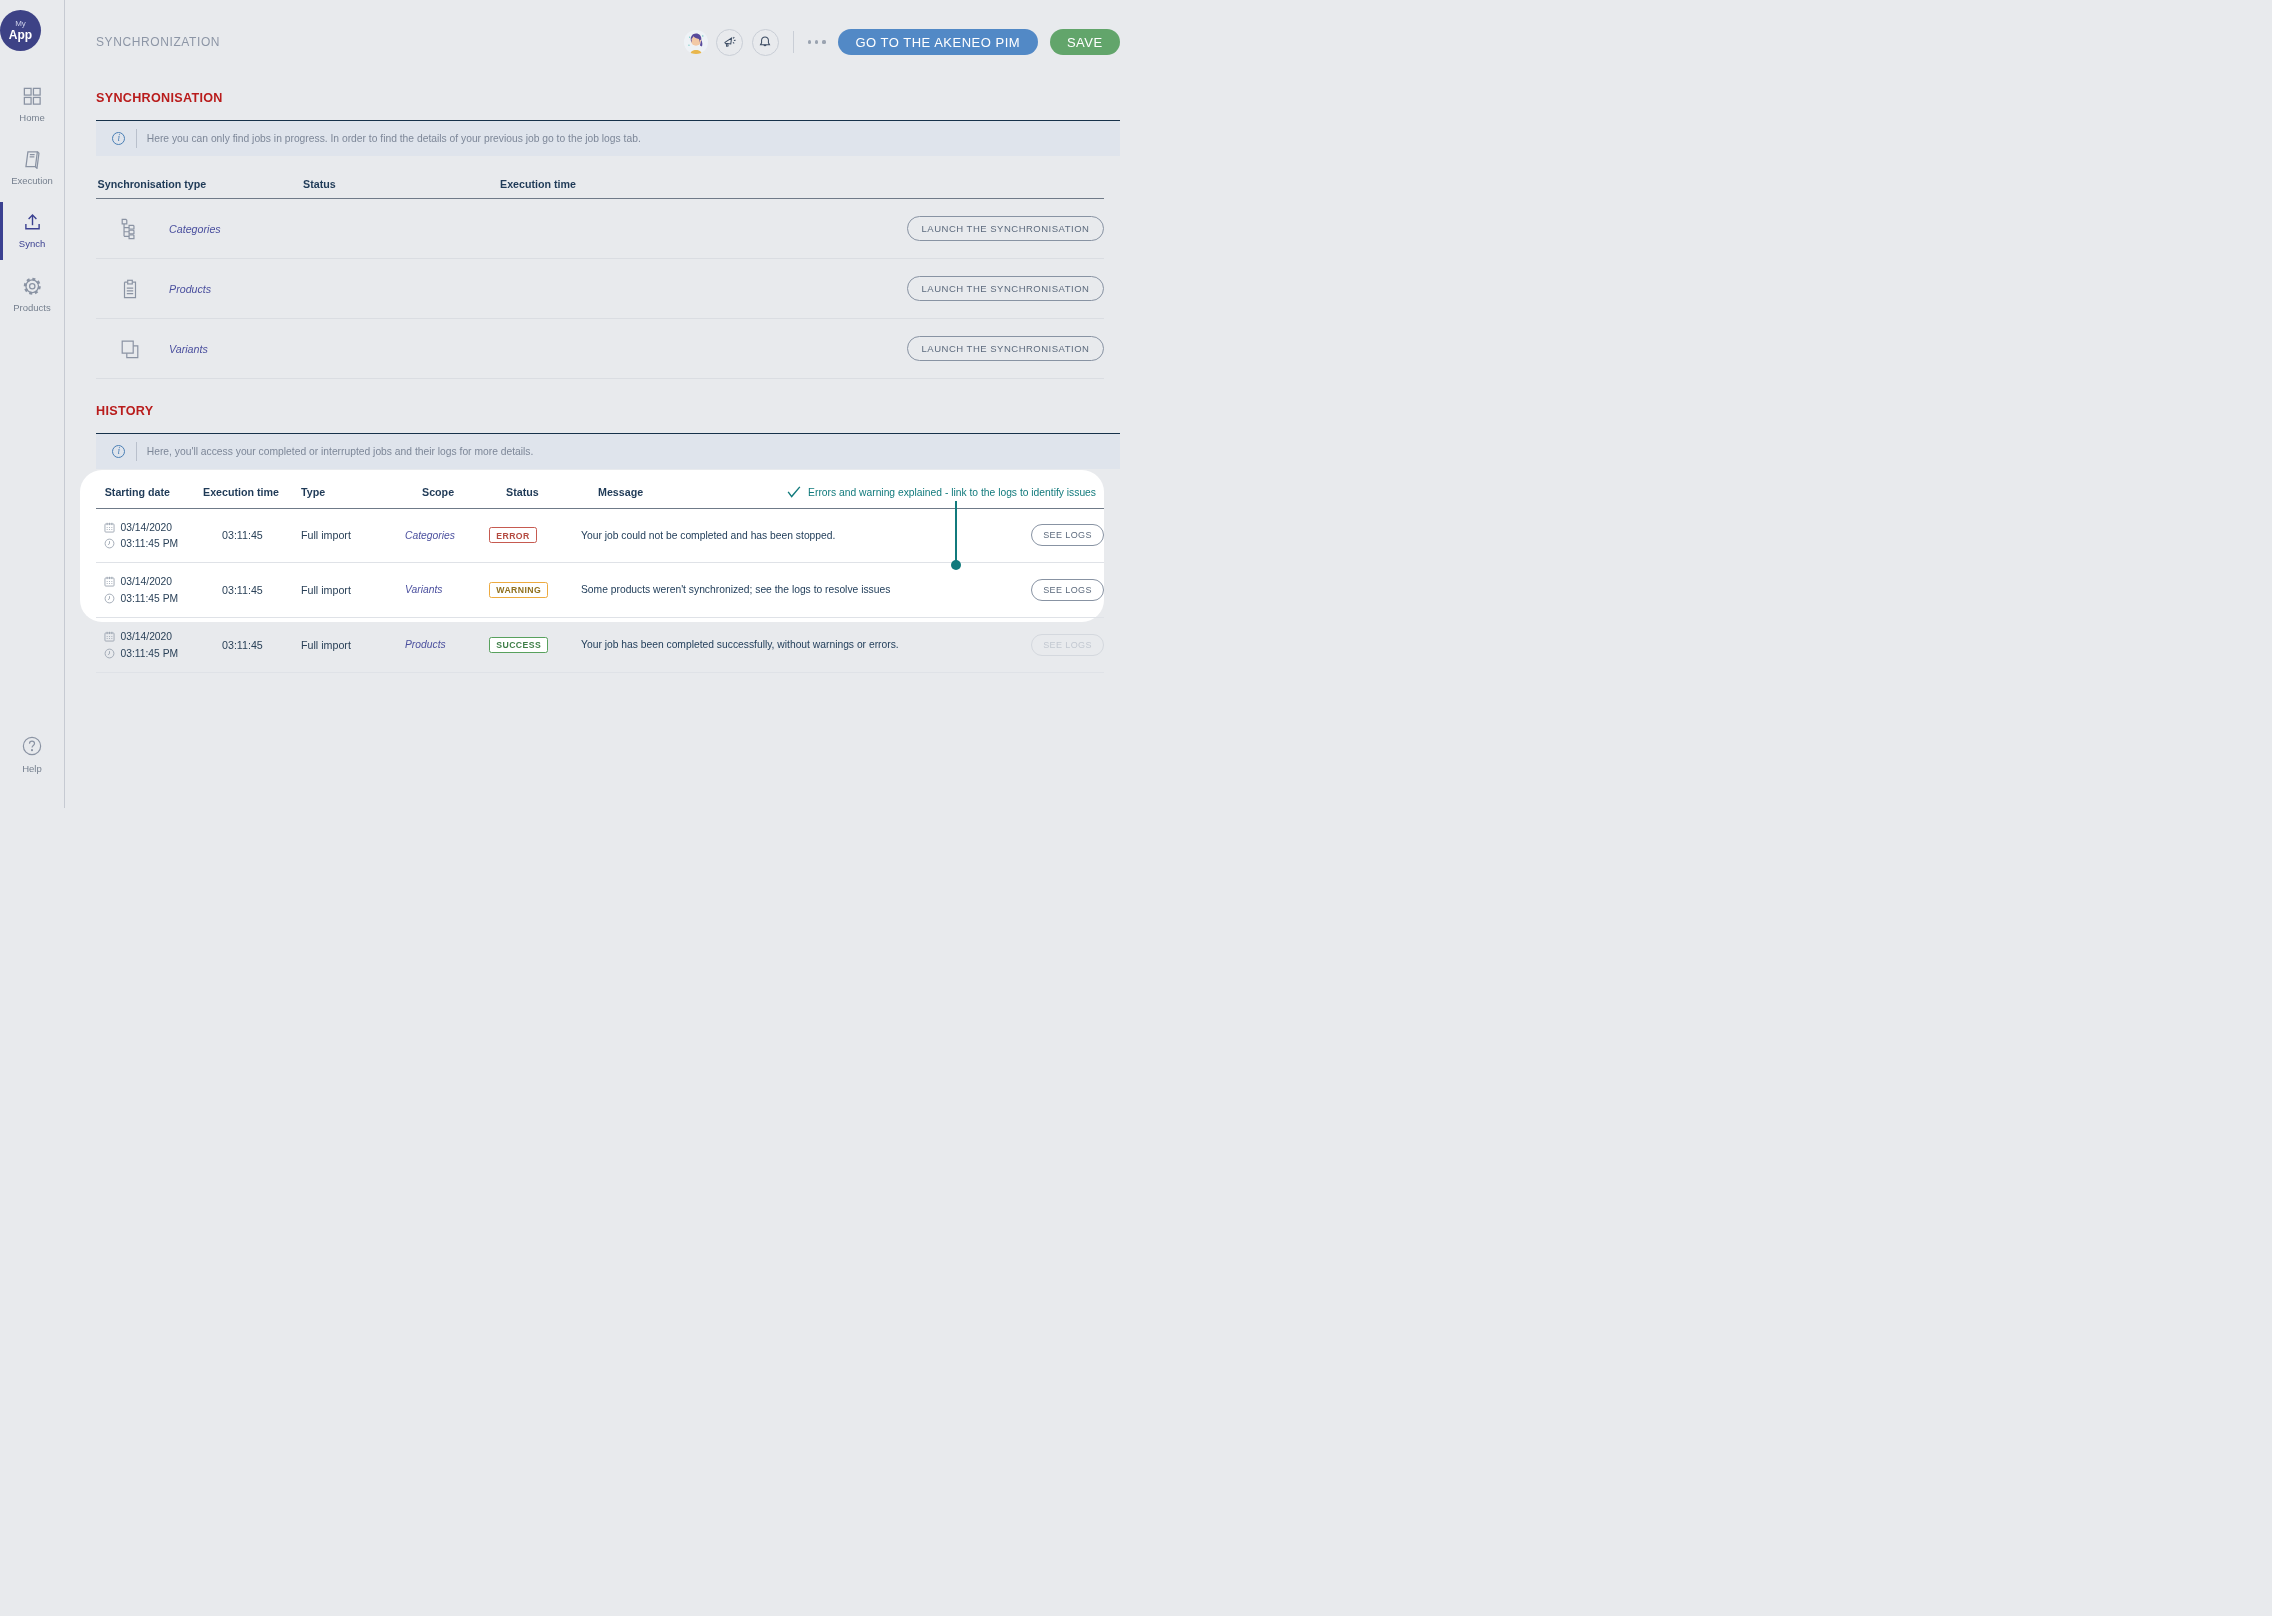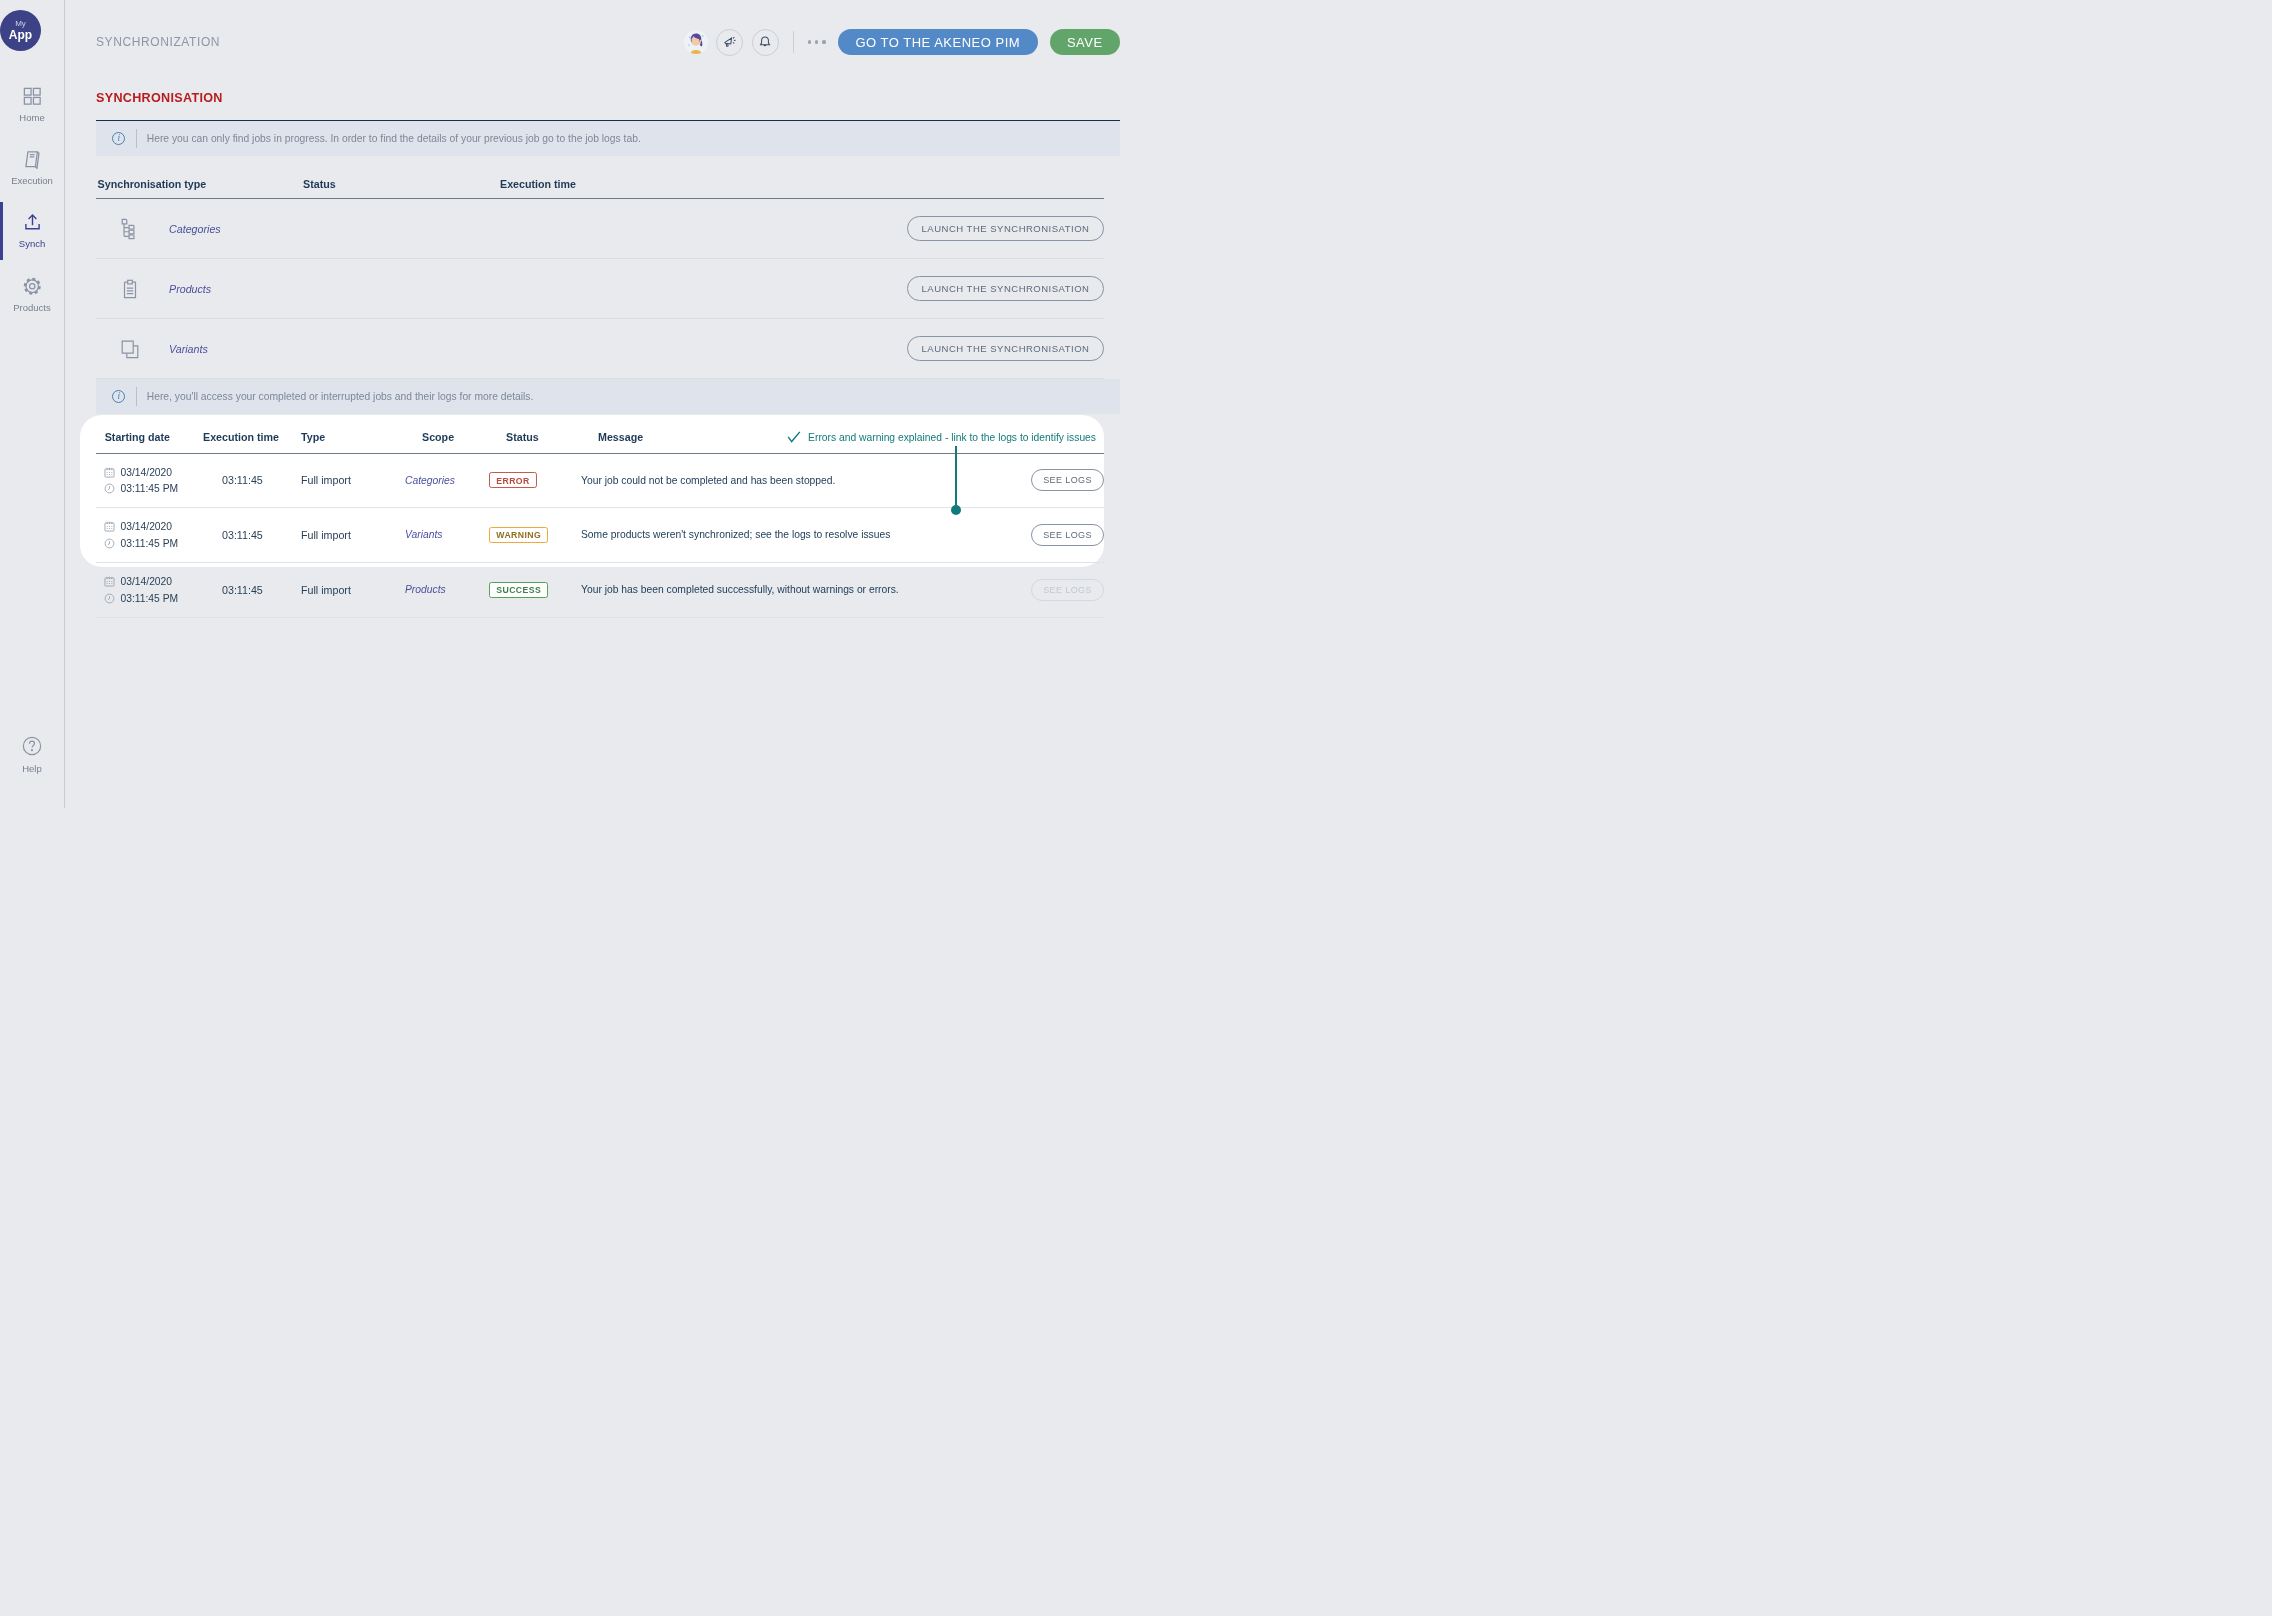--- a/index.html
+++ b/index.html
@@ -256,20 +256,21 @@
             <path d="M3.5 3.5h12v13h-12z"></path>
             <path d="M15.5 8.5h5v13h-12v-5"></path>
           </svg>
         </span>
         <span class="srow-label">Variants</span>
         <span class="srow-spacer"></span>
         <button class="btn-outline btn-launch">LAUNCH THE SYNCHRONISATION</button>
       </div>
     </div>
 
+    <h2 class="section-title title-history">HISTORY</h2>
     <div class="banner">
       <span class="info-icon">i</span>
       <span class="vline"></span>
       <span class="banner-text">Here, you'll access your completed or interrupted jobs and their logs for more details.</span>
     </div>
 
     <div class="history-wrap">
       <div class="spotlight"></div>
       <span class="pointer-line"></span>
       <span class="pointer-dot"></span>

